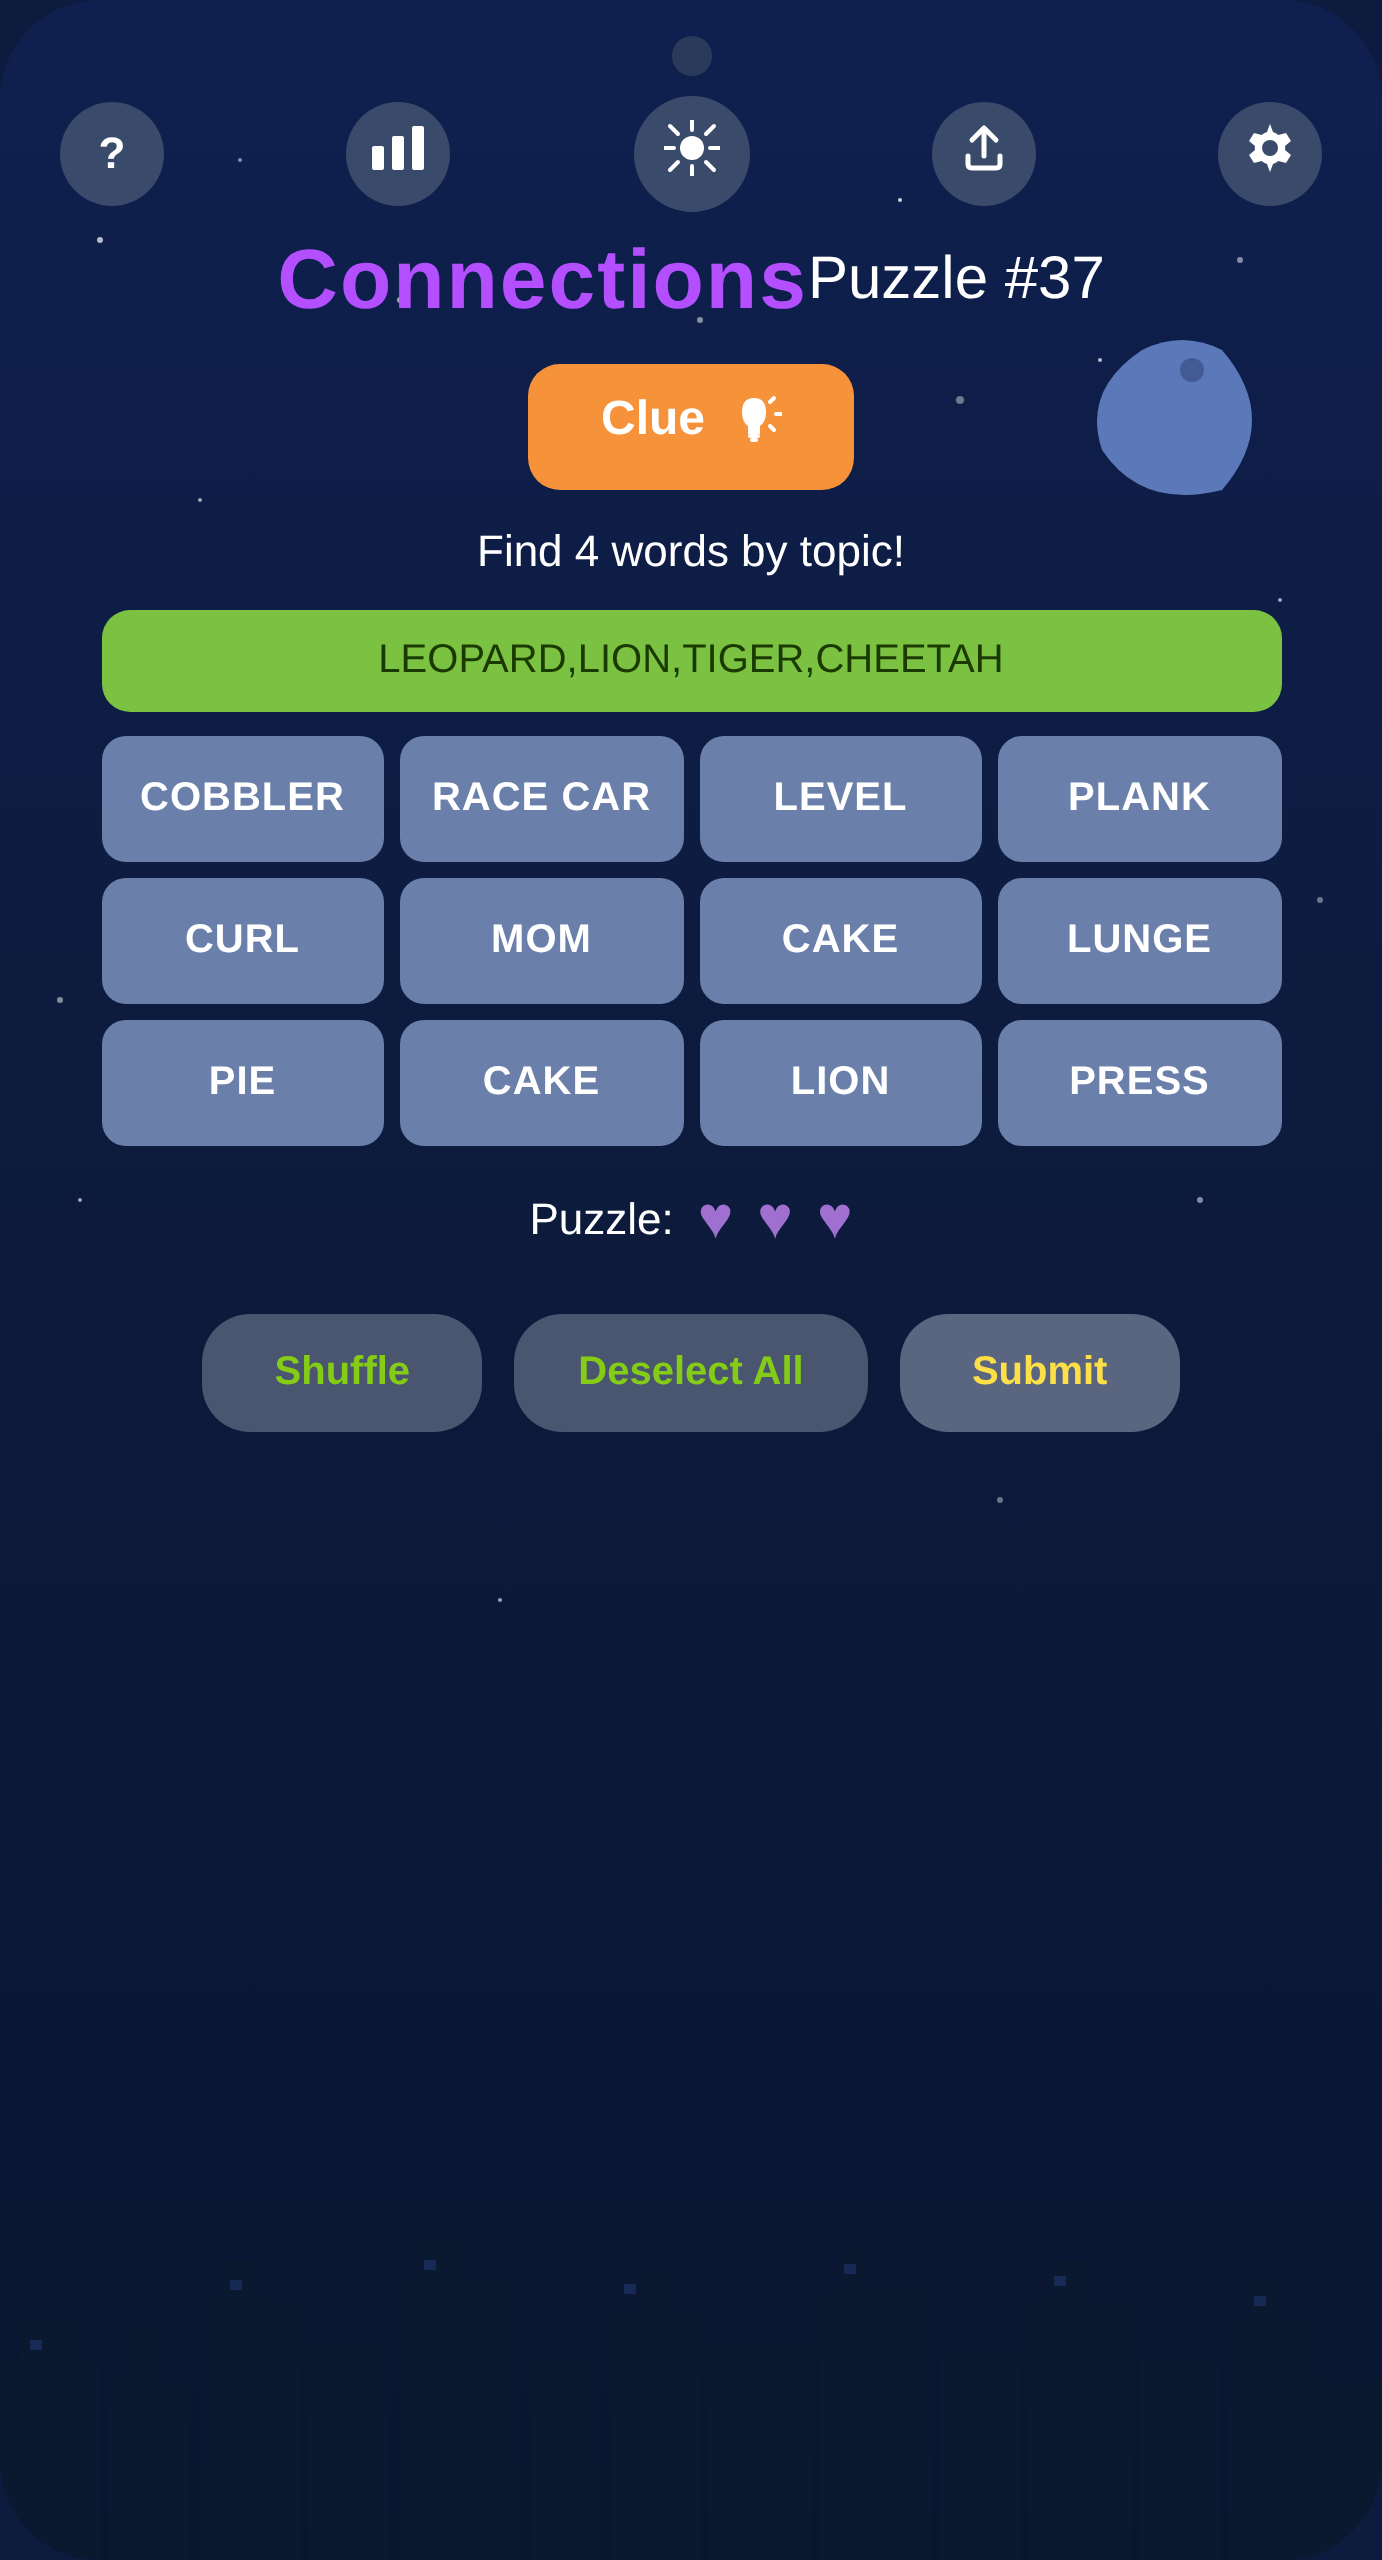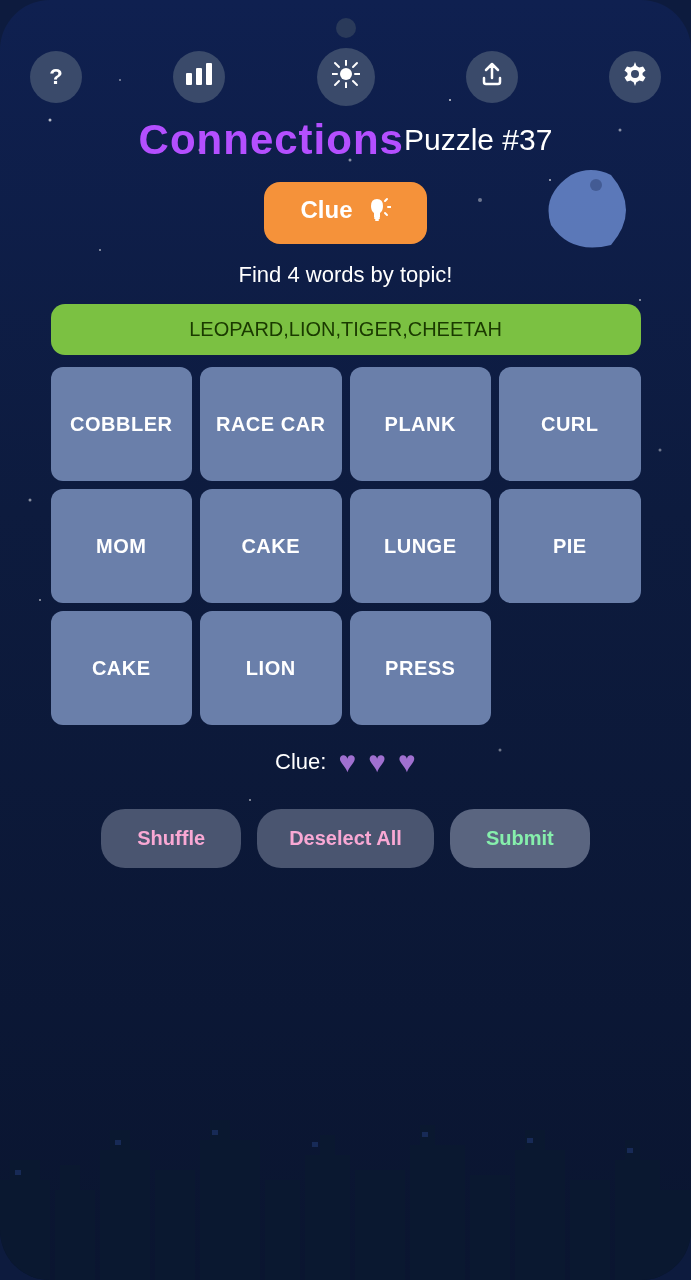--- a/index.html
+++ b/index.html
@@ -183,21 +183,21 @@
       position: relative;
       z-index: 2;
     }
 
     .word-tile {
       background: #6a7faa;
       border-radius: 12px;
       display: flex;
       align-items: center;
       justify-content: center;
-      height: 114px;
+      height: 63px;
       font-size: 20px;
       font-weight: bold;
       color: white;
       cursor: pointer;
       border: none;
       text-align: center;
       letter-spacing: 0.5px;
     }
 
     
@@ -229,29 +229,29 @@
       position: relative;
       z-index: 2;
     }
 
     .bottom-btn {
       background: #4a5570;
       border: none;
       border-radius: 24px;
       padding: 18px 32px;
       font-size: 20px;
-      color: #f9a8d4;
+      color: #84cc16;
       font-weight: bold;
       cursor: pointer;
       min-width: 140px;
     }
 
     .bottom-btn.disabled {
       background: #5a6580;
-      color: #86efac;
+      color: #fde047;
       cursor: not-allowed;
     }
 
     
     .city-svg {
       position: absolute;
       bottom: 0;
       left: 0;
       width: 100%;
     }
@@ -359,35 +359,36 @@
   <span class="instruction">Find 4 words by topic!</span>
 
   <div class="solved-banner">
     <div class="solved-words">LEOPARD,LION,TIGER,CHEETAH</div>
   </div>
 
   <div class="word-grid">
 
     <button class="word-tile">COBBLER</button>
     <button class="word-tile">RACE CAR</button>
+    <button class="word-tile">LEVEL</button>
     <button class="word-tile">PLANK</button>
 
     <button class="word-tile">CURL</button>
     <button class="word-tile">MOM</button>
     <button class="word-tile">CAKE</button>
     <button class="word-tile">LUNGE</button>
 
     <button class="word-tile">PIE</button>
     <button class="word-tile">CAKE</button>
     <button class="word-tile">LION</button>
     <button class="word-tile">PRESS</button>
   </div>
 
   <div class="lives-section">
-    <span class="lives-label">Clue:</span>
+    <span class="lives-label">Puzzle:</span>
     <span class="heart">♥</span>
     <span class="heart">♥</span>
     <span class="heart">♥</span>
   </div>
 
   <div class="bottom-btns">
     <button class="bottom-btn">Shuffle</button>
     <button class="bottom-btn">Deselect All</button>
     <button class="bottom-btn disabled">Submit</button>
   </div>

